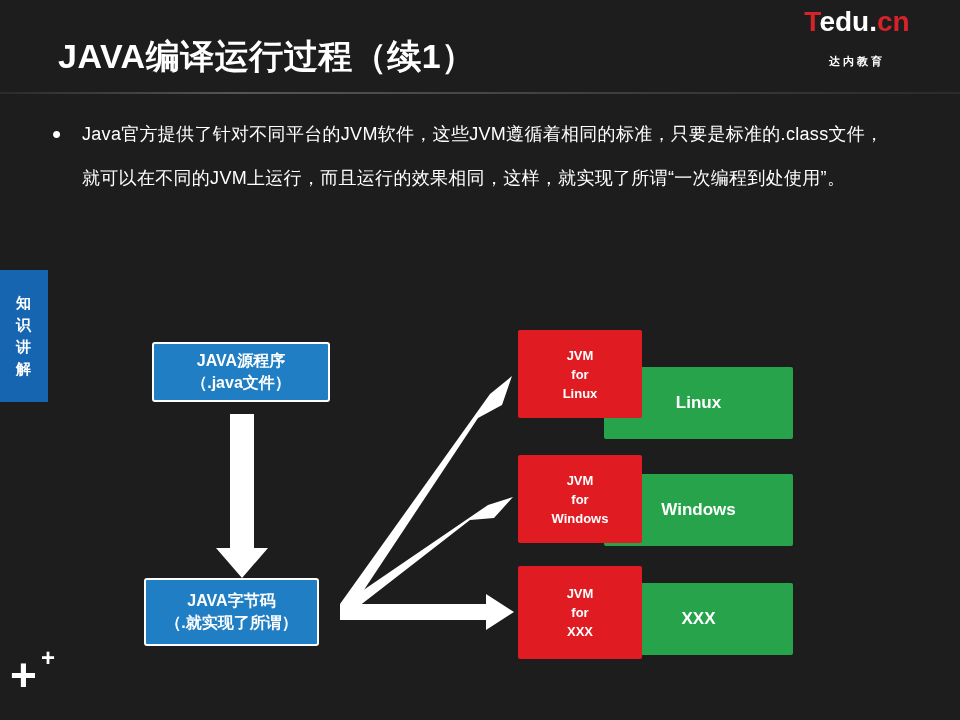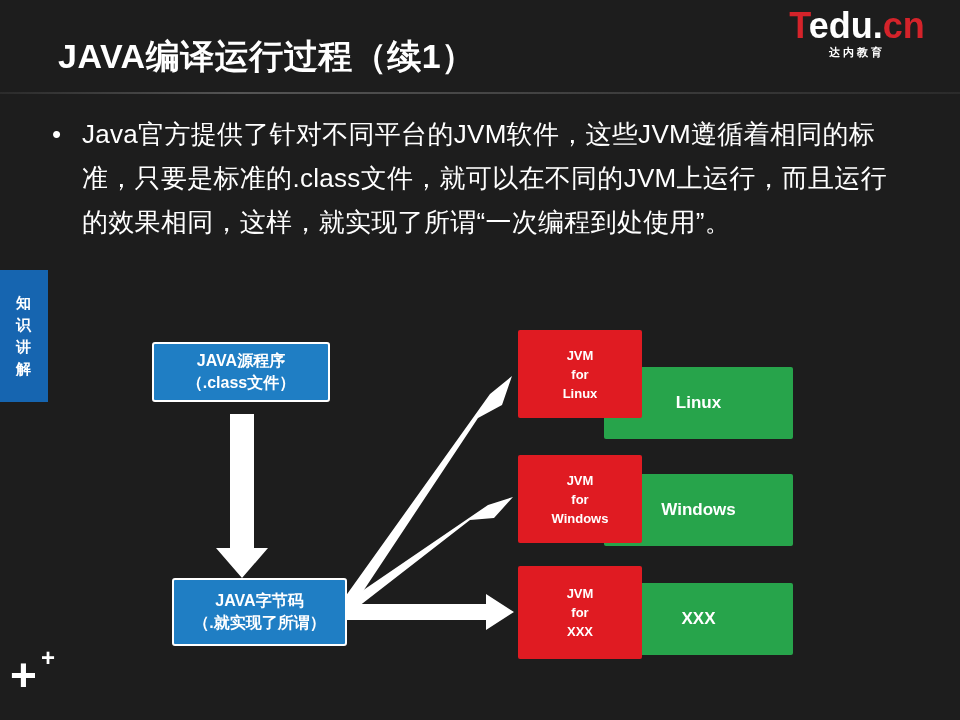--- a/index.html
+++ b/index.html
@@ -18,34 +18,34 @@
 
   
   .logo {
     position: absolute;
     top: 8px;
     right: 18px;
     text-align: center;
     width: 170px;
   }
   .logo-main {
-    font-size: 36px;
+    font-size: 28px;
     font-weight: bold;
     letter-spacing: 0px;
     line-height: 1.0;
   }
   .logo-t { color: #d4232a; }
   .logo-edu { color: #ffffff; }
   .logo-dot { color: #ffffff; }
   .logo-cn { color: #d4232a; }
   .logo-sub {
     color: #ffffff;
     font-size: 11px;
     letter-spacing: 3px;
-    margin-top: 1px;
+    margin-top: 18px;
     font-weight: bold;
   }
 
   
   .slide-title {
     position: absolute;
     left: 58px;
     top: 34px;
     color: #ffffff;
     font-size: 34px;
@@ -71,21 +71,21 @@
   }
   .bullet-dot {
     color: #ffffff;
     font-size: 26px;
     line-height: 44px;
     width: 30px;
     flex: 0 0 30px;
   }
   .bullet-text {
     color: #ffffff;
-    font-size: 26px;
+    font-size: 18px;
     line-height: 44px;
     letter-spacing: 0.3px;
   }
 
   
   .side-tab {
     position: absolute;
     left: 0;
     top: 270px;
     width: 48px;
@@ -140,21 +140,21 @@
     line-height: 19px;
   }
   .node-green {
     background: #27a44b;
     border-radius: 2px;
     font-size: 17px;
     line-height: 20px;
   }
 
   #node-source { left: 152px; top: 342px; width: 178px; height: 60px; }
-  #node-bytecode { left: 172px; top: 578px; width: 175px; height: 68px; }
+  #node-bytecode { left: 144px; top: 578px; width: 175px; height: 68px; }
 
   #node-jvm-linux   { left: 518px; top: 330px; width: 124px; height: 88px; }
   #node-jvm-windows { left: 518px; top: 455px; width: 124px; height: 88px; }
   #node-jvm-xxx     { left: 518px; top: 566px; width: 124px; height: 93px; }
 
   #node-os-linux   { left: 604px; top: 367px; width: 189px; height: 72px; }
   #node-os-windows { left: 604px; top: 474px; width: 189px; height: 72px; }
   #node-os-xxx     { left: 604px; top: 583px; width: 189px; height: 72px; }
 </style>
 </head>
@@ -199,21 +199,21 @@
     <polygon points="340,606 488,505 513,497 494,518 470,520 345,617" fill="#ffffff"></polygon>
   </g>
 
   <g>
     <polygon points="340,604 486,604 486,594 514,612 486,630 486,620 340,620" fill="#ffffff"></polygon>
   </g>
 </svg>
 
 <div class="node node-blue" id="node-source">
   <span>JAVA源程序</span>
-  <span>（.class文件）</span>
+  <span>（.java文件）</span>
 </div>
 
 <div class="node node-blue" id="node-bytecode">
   <span>JAVA字节码</span>
   <span>（.就实现了所谓）</span>
 </div>
 
 <div class="node node-green" id="node-os-linux">
   <span>Linux</span>
 </div>

